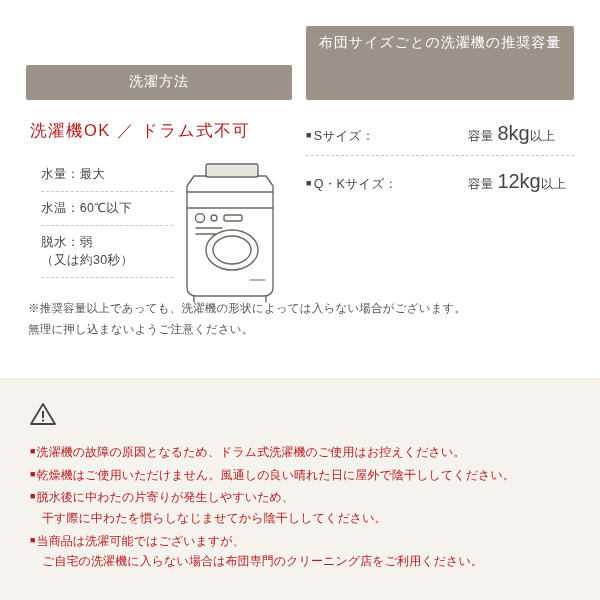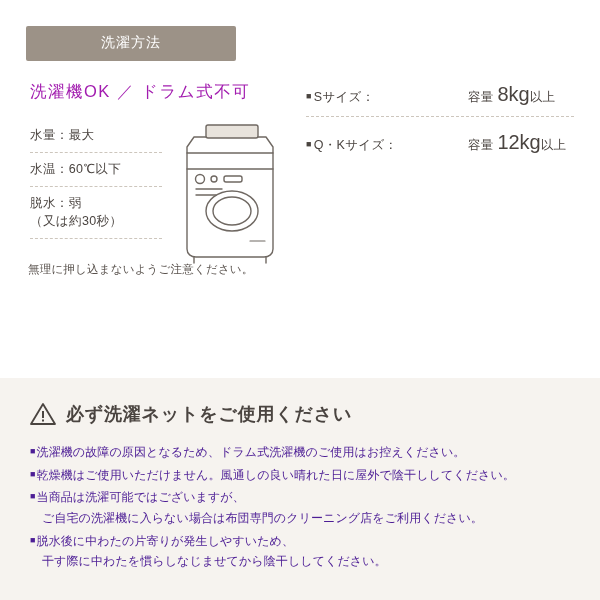--- a/index.html
+++ b/index.html
@@ -26,39 +26,39 @@
   }
   .hdr {
     background: #9c9287;
     color: #ffffff;
     text-align: center;
     font-size: 14px;
     letter-spacing: 1px;
     padding: 8px 0 9px 0;
     border-radius: 2px;
   }
-  .hdr-left { width: 210px; }
+  .hdr-left { width: 266px; margin-top: 39px; }
   .hdr-right { flex: 1; }
 
   .cols {
     display: flex;
     gap: 14px;
     margin-top: 18px;
   }
   .col-left { width: 266px; position: relative; }
   .col-right { flex: 1; }
 
   .left-title {
     font-size: 16.5px;
     letter-spacing: 1.5px;
-    color: #a21caf;
+    color: #b91c1c;
     margin: 2px 0 16px 4px;
   }
   .spec-list {
-    margin-left: 4px;
+    margin-left: 15px;
     width: 132px;
   }
   .spec-row {
     font-size: 12.5px;
     line-height: 1.5;
     color: #4a4440;
     padding: 7px 0 7px 0;
     border-bottom: 1px dashed #cdc6bd;
     letter-spacing: 0.4px;
   }
@@ -129,36 +129,37 @@
   .warn-icon { width: 26px; height: 24px; flex: none; }
   .panel-title-text {
     font-size: 18px;
     font-weight: bold;
     color: #4a4440;
     letter-spacing: 0.8px;
   }
   .bullet {
     font-size: 12px;
     line-height: 1.72;
-    color: #4c1d95;
+    color: #b91c1c;
     letter-spacing: 0.1px;
     margin-bottom: 2px;
   }
   .bullet .mk { font-size: 9px; vertical-align: 2px; margin-right: 1px; }
   .bullet .ind { display: block; padding-left: 12px; }
 </style>
 </head>
 <body>
 
 <div class="page">
 
   <div class="top">
 
     <div class="headers">
       <div class="hdr hdr-left">洗濯方法</div>
+      <div class="hdr hdr-right">布団サイズごとの洗濯機の推奨容量</div>
     </div>
 
     <div class="cols">
 
       <div class="col-left">
         <div class="left-title">洗濯機OK ／ ドラム式不可</div>
 
         <div class="spec-list">
           <div class="spec-row">
             <span>水量：最大</span>
@@ -215,42 +216,42 @@
           <div class="cap-value">
             <span>容量 </span><span class="big">12kg</span><span>以上</span>
           </div>
         </div>
 
       </div>
     </div>
   </div>
 
   <div class="note">
+    <div>※推奨容量以上であっても、洗濯機の形状によっては入らない場合がございます。</div>
     <div>無理に押し込まないようご注意ください。</div>
   </div>
 
   <div class="panel">
     <div class="panel-title">
       <svg class="warn-icon" viewBox="0 0 26 24">
         <path d="M13 2 L25 22 L1 22 Z" fill="none" stroke="#4a4440" stroke-width="1.8" stroke-linejoin="round"></path>
         <rect x="12" y="9" width="2" height="7" fill="#4a4440"></rect>
         <rect x="12" y="17.5" width="2" height="2" fill="#4a4440"></rect>
       </svg>
-      <div class="panel-title-text">必ず洗濯ネットをご使用ください</div>
     </div>
 
     <div class="bullet">
       <span class="mk">■</span><span>洗濯機の故障の原因となるため、ドラム式洗濯機のご使用はお控えください。</span>
     </div>
     <div class="bullet">
       <span class="mk">■</span><span>乾燥機はご使用いただけません。風通しの良い晴れた日に屋外で陰干ししてください。</span>
+    </div>
+    <div class="bullet">
+      <span class="mk">■</span><span>脱水後に中わたの片寄りが発生しやすいため、</span>
+      <span class="ind">干す際に中わたを慣らしなじませてから陰干ししてください。</span>
     </div>
     <div class="bullet">
       <span class="mk">■</span><span>当商品は洗濯可能ではございますが、</span>
       <span class="ind">ご自宅の洗濯機に入らない場合は布団専門のクリーニング店をご利用ください。</span>
     </div>
-    <div class="bullet">
-      <span class="mk">■</span><span>脱水後に中わたの片寄りが発生しやすいため、</span>
-      <span class="ind">干す際に中わたを慣らしなじませてから陰干ししてください。</span>
-    </div>
   </div>
 
 </div>
 
 </body></html>

